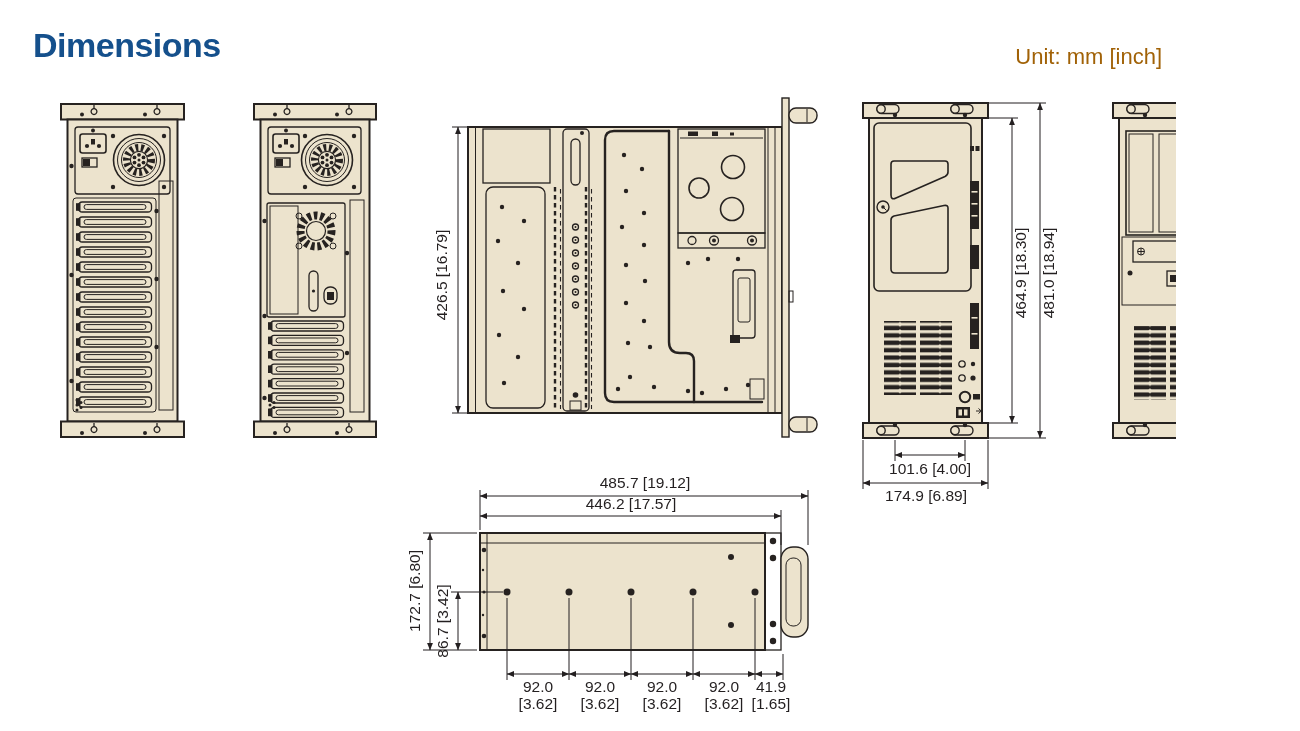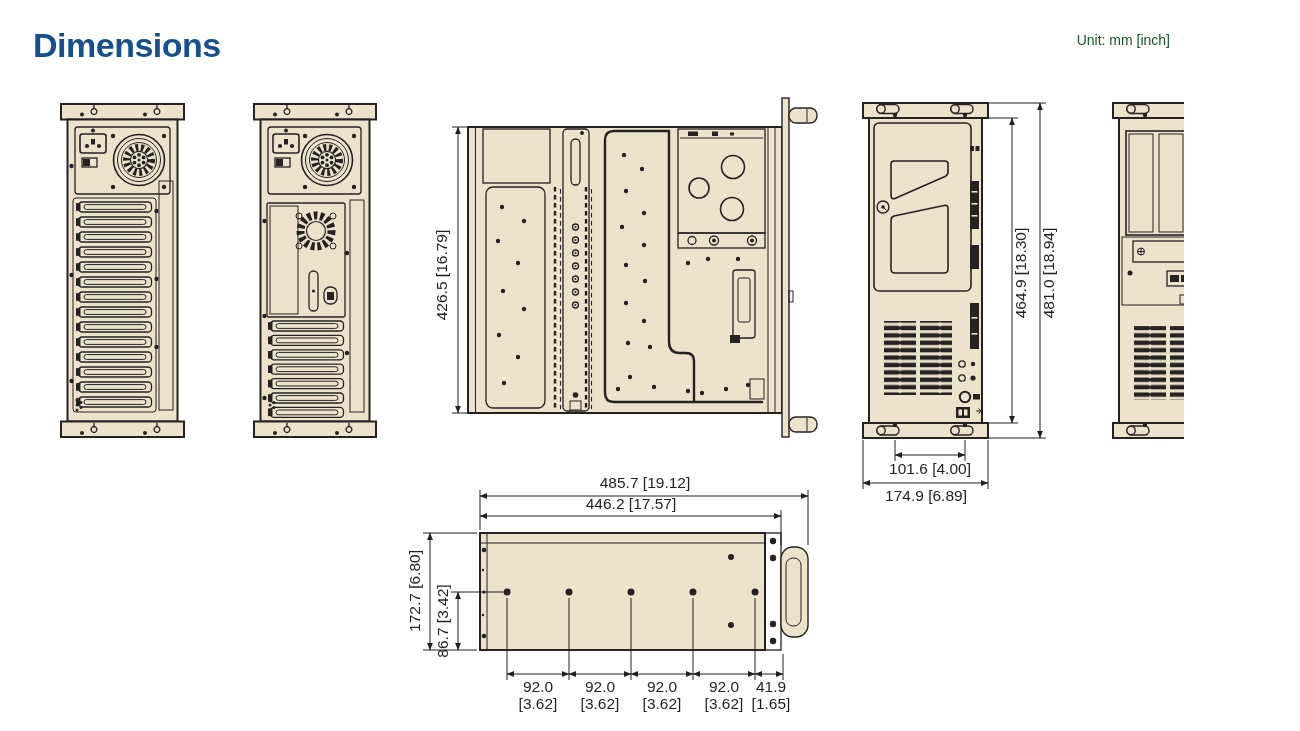--- a/index.html
+++ b/index.html
@@ -3,24 +3,24 @@
 <meta charset="utf-8">
 <style>
   :root{
     --accent:#15508C;
     --chassis_fill:#ECE3CD;
     --line:#262220;
     --dim_text:#231F20;
   }
   html,body{margin:0;padding:0;background:#fff;}
   .canvas{position:relative;width:1176px;height:731px;background:#fff;overflow:hidden;
-          font-family:"Liberation Sans",sans-serif;padding-left:8px;}
+          font-family:"Liberation Sans",sans-serif;}
   .title{position:absolute;left:33px;top:26px;font-size:34px;font-weight:bold;
          color:var(--accent);letter-spacing:-0.5px;}
-  .unit{position:absolute;right:14px;top:32px;font-size:14px;color:#14532d;}
+  .unit{position:absolute;right:14px;top:44px;font-size:22px;color:#a16207;}
   svg{position:absolute;overflow:visible;}
   .pf  {fill:var(--chassis_fill);stroke:var(--line);stroke-width:2;}
   .pf1 {fill:var(--chassis_fill);stroke:var(--line);stroke-width:1.4;}
   .l1  {fill:none;stroke:var(--line);stroke-width:1;}
   .l13 {fill:none;stroke:var(--line);stroke-width:1.3;}
   .l16 {fill:none;stroke:var(--line);stroke-width:1.6;}
   .l2  {fill:none;stroke:var(--line);stroke-width:2;}
   .l24 {fill:none;stroke:var(--line);stroke-width:2.4;stroke-linejoin:round;stroke-linecap:round;}
   .dk  {fill:var(--line);stroke:none;}
   .dim {fill:none;stroke:var(--dim_text);stroke-width:1;}

